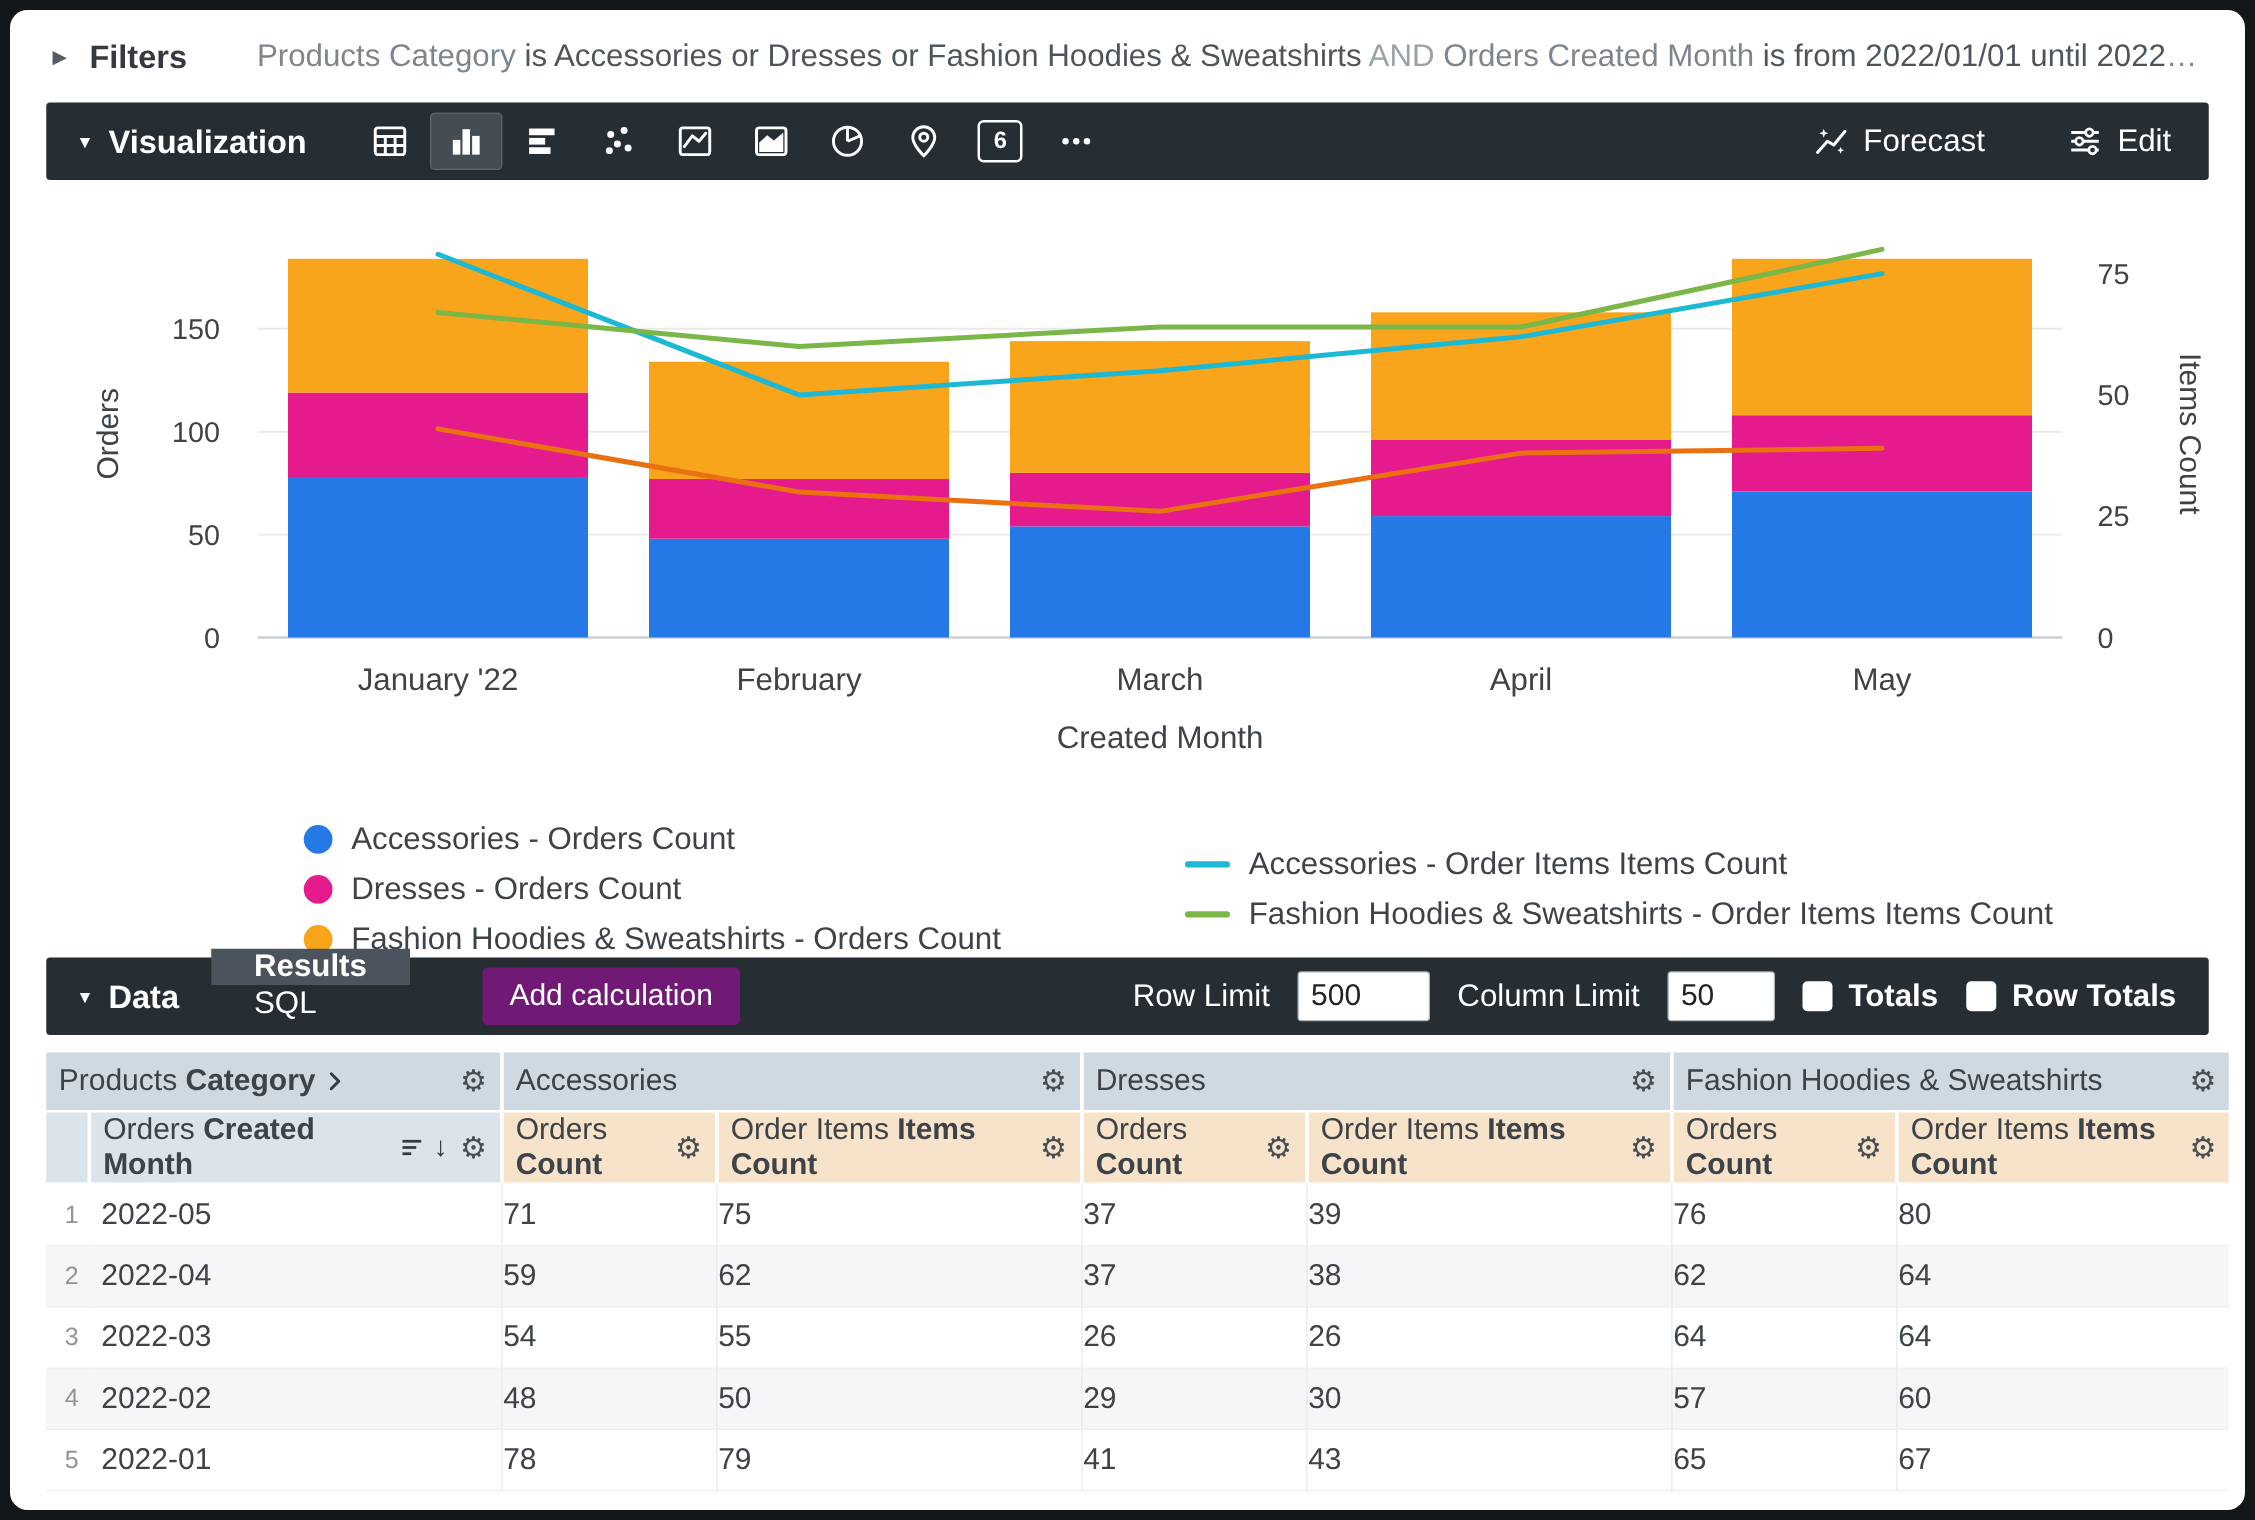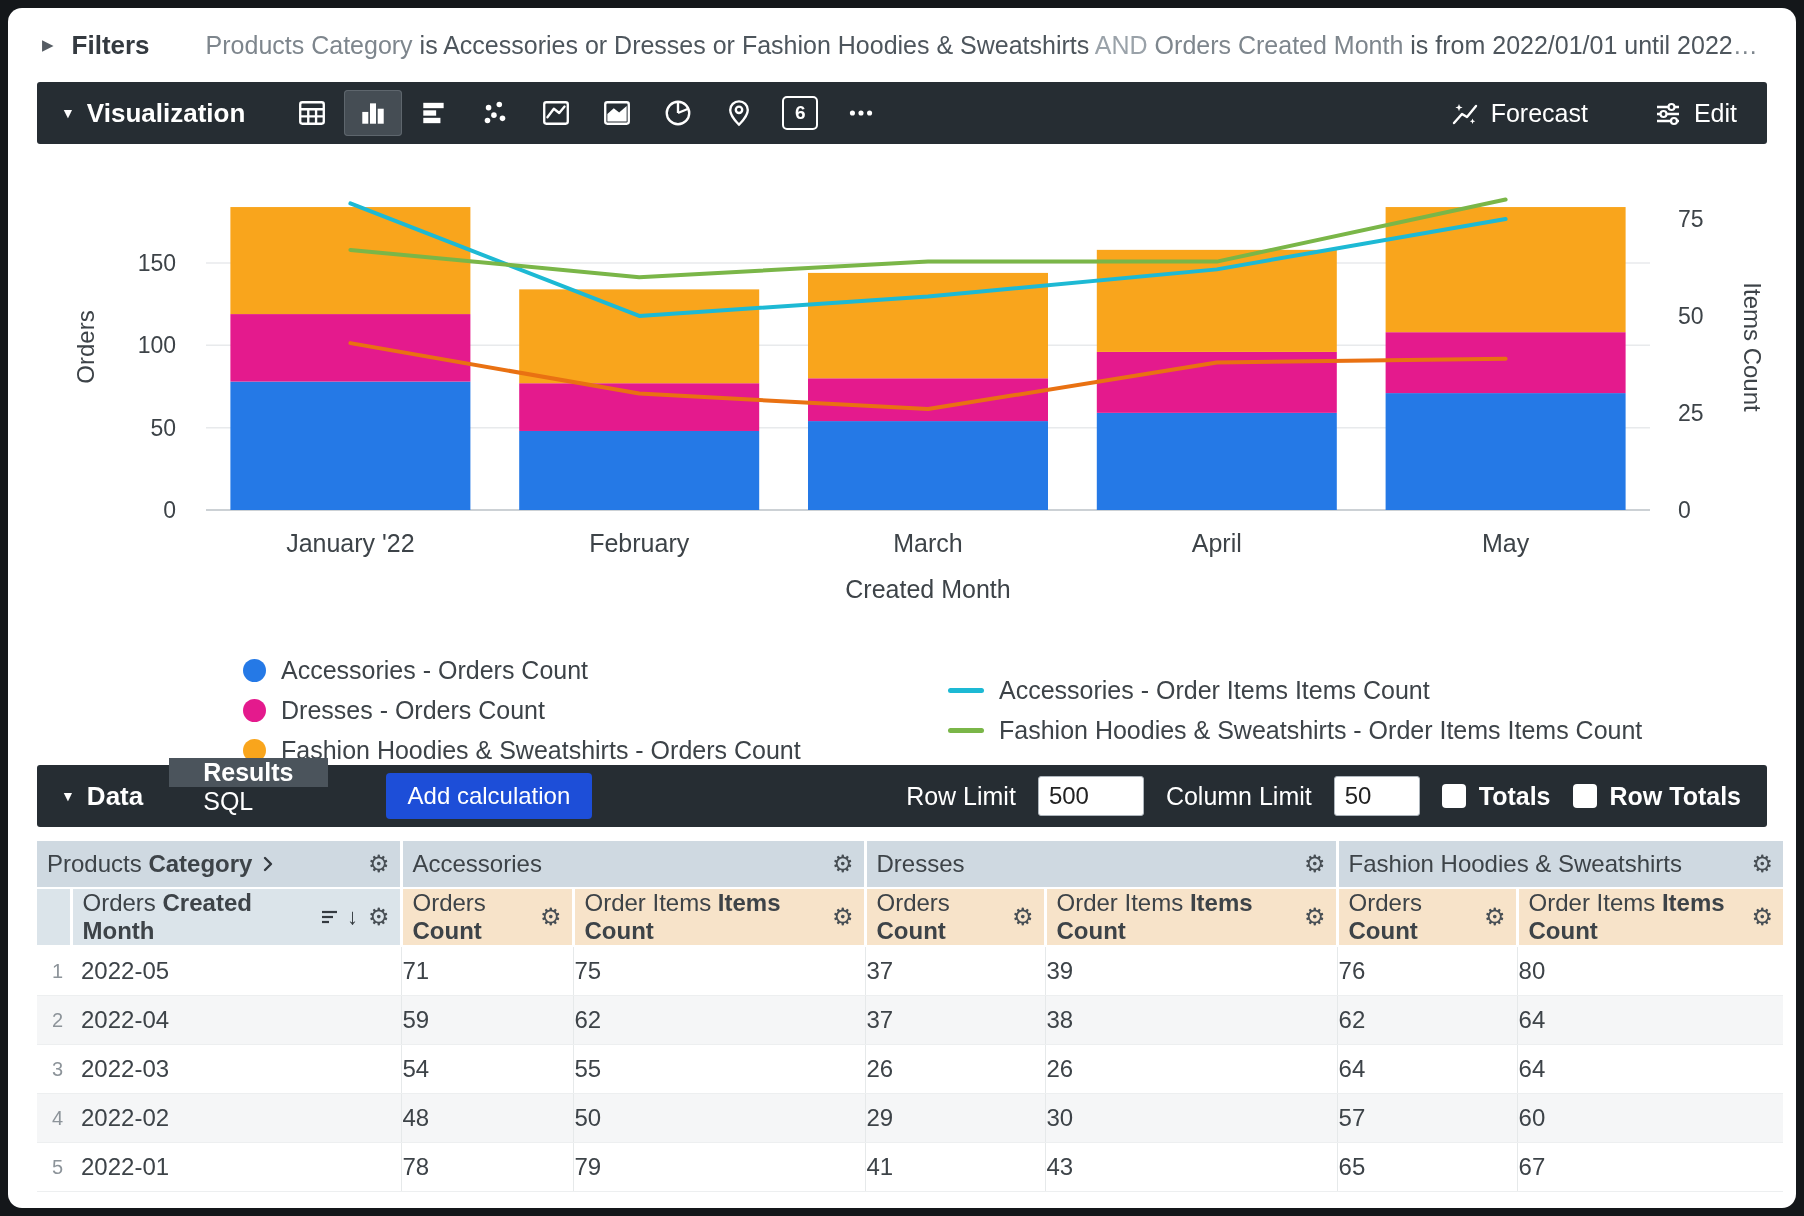--- a/index.html
+++ b/index.html
@@ -19,41 +19,41 @@
   .caret-down{font-size:14px;color:#fff;margin:0 12px 0 10px;cursor:pointer;}
   .section-label{font-size:26px;font-weight:700;cursor:pointer;}
 
   .viz-icons{display:flex;align-items:center;margin-left:38px;gap:3px;}
   .viz-icon{width:58px;height:46px;display:flex;align-items:center;justify-content:center;border-radius:4px;cursor:pointer;}
   .viz-icon.selected{background:#454d54;box-shadow:inset 0 0 0 1px #5e666d;}
   .viz-icon svg{display:block;}
   .sv-box{width:32px;height:30px;border:2px solid #fff;border-radius:5px;display:flex;align-items:center;justify-content:center;font-size:19px;font-weight:700;color:#fff;}
 
   .viz-actions{margin-left:auto;display:flex;align-items:center;gap:66px;padding-right:16px;}
-  .action-btn{display:flex;align-items:flex-end;gap:12px;font-size:25px;cursor:pointer;}
+  .action-btn{display:flex;align-items:flex-start;gap:12px;font-size:25px;cursor:pointer;}
 
   
   .chart-area{padding:14px 30px 0;flex:none;}
   #combo-chart text{font-family:"Liberation Sans",sans-serif;fill:#3d4348;}
   #combo-chart .tick{font-size:23px;}
   #combo-chart .xlab{font-size:25px;}
   #combo-chart .axis-title{font-size:24px;}
 
   .legend{display:flex;margin:14px 0 0 205px;align-items:center;}
   .legend-col{display:flex;flex-direction:column;gap:11px;}
   .legend-col.first{width:705px;flex:none;}
   .legend-item{display:flex;align-items:center;gap:15px;font-size:25px;color:#3d4348;cursor:pointer;}
   .legend-dot{width:23px;height:23px;border-radius:50%;flex:none;}
   .legend-line{width:36px;height:5px;border-radius:3px;flex:none;}
 
   
   .tabs{display:flex;align-items:stretch;height:76px;margin-left:26px;flex-direction:column;}
   .tab{display:flex;align-items:center;padding:0 34px;font-size:25px;cursor:pointer;}
   .tab.active{background:#4b545c;font-weight:700;}
-  .add-calc{background:#1d4ed8;border:none;border-radius:4px;padding:9px 22px;font-size:24px;color:#fff;margin-left:58px;font-family:inherit;cursor:pointer;}
+  .add-calc{background:#701a75;border:none;border-radius:4px;padding:9px 22px;font-size:24px;color:#fff;margin-left:58px;font-family:inherit;cursor:pointer;}
   .data-right{margin-left:auto;display:flex;align-items:center;gap:22px;font-size:25px;padding-right:12px;}
   .limit-label{font-weight:400;}
   .limit-input{height:38px;border:1px solid #aeb6bd;border-radius:3px;font-size:24px;padding:0 10px;font-family:inherit;color:#222;background:#fff;}
   .w-row{width:84px;}
   .w-col{width:64px;}
   .chk{display:flex;align-items:center;gap:13px;font-weight:700;cursor:pointer;}
   .chk .box{width:24px;height:24px;background:#fff;border-radius:4px;flex:none;}
 
   
   .table-wrap{margin:14px 29px 0;flex:none;}

